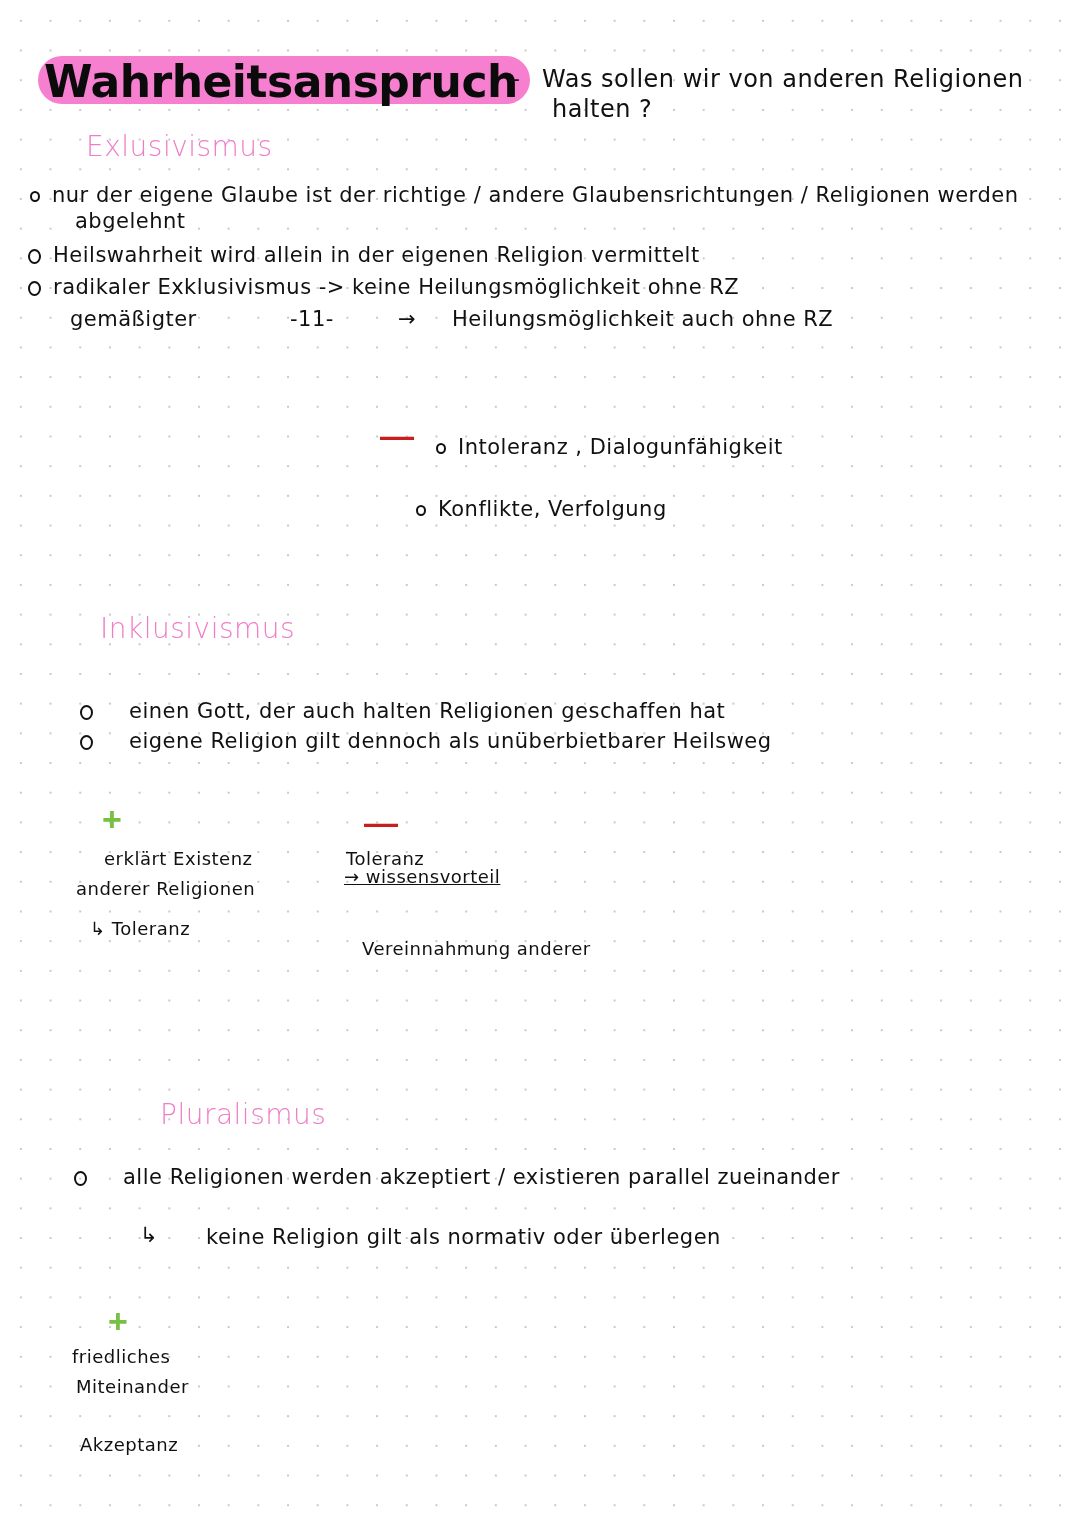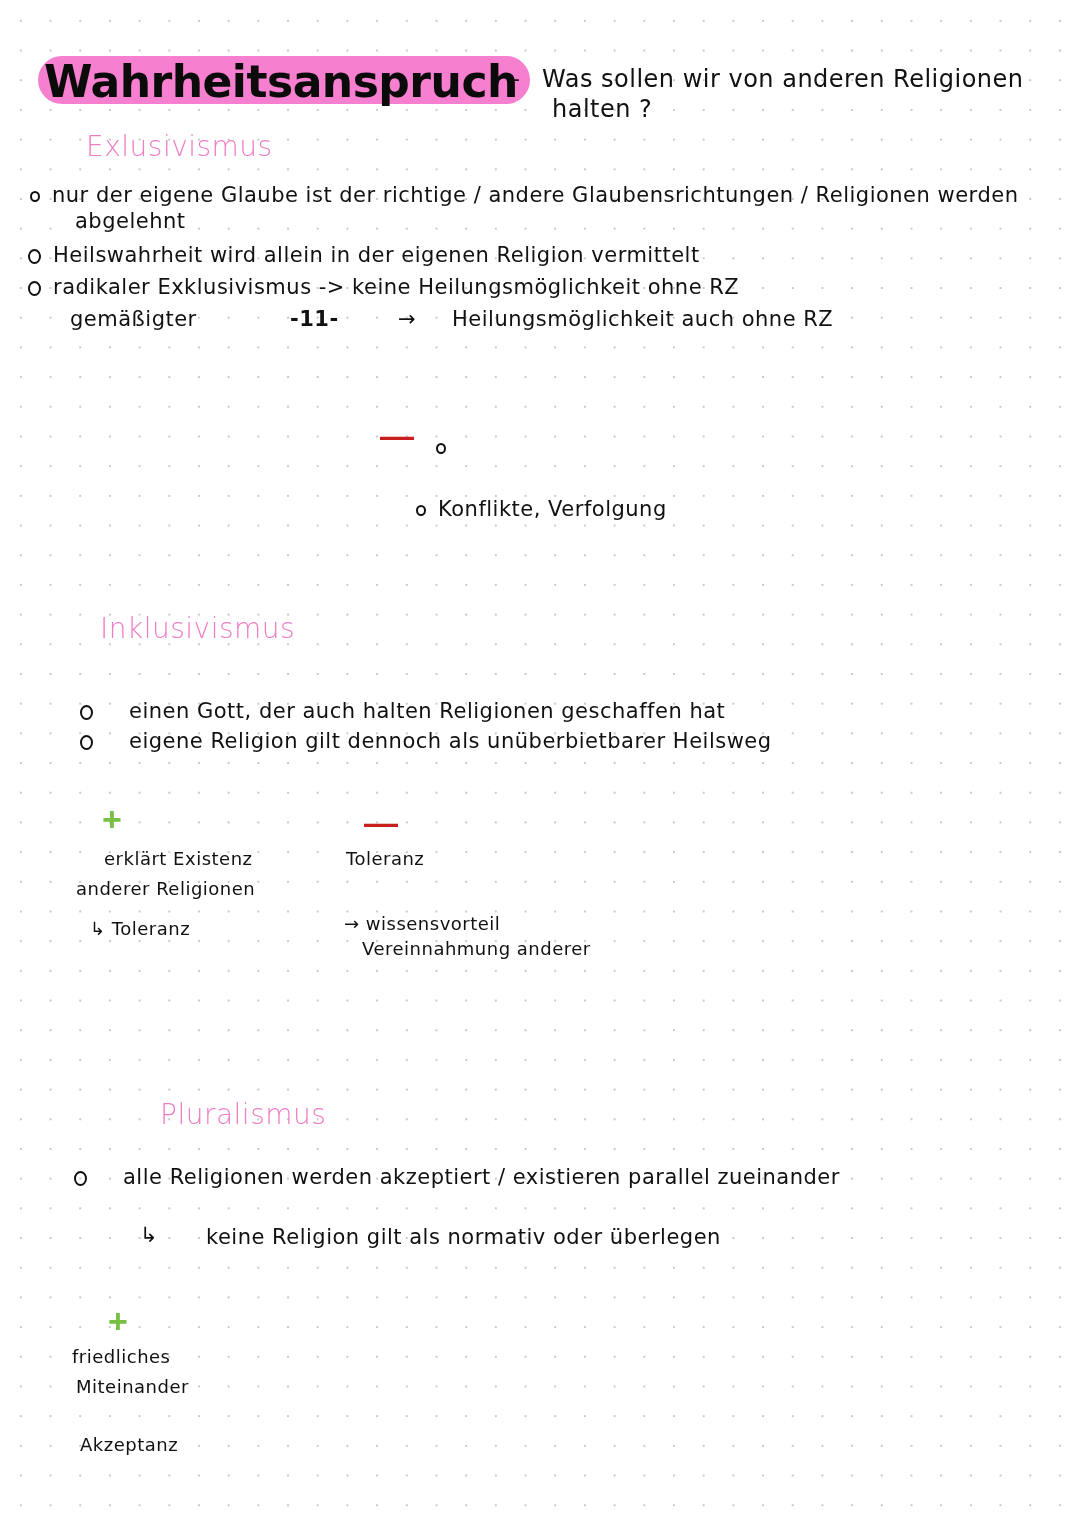--- a/index.html
+++ b/index.html
@@ -68,27 +68,27 @@
   <span class="bullet-dot bullet-sm"></span><span>nur der eigene Glaube ist der richtige  / andere Glaubensrichtungen / Religionen werden</span>
 </div>
 <div class="abs hand line" style="left:48px; top:206px;margin-left:27px;">abgelehnt</div>
 <div class="abs hand line" style="left:28px; top:240px;">
   <span class="bullet-dot"></span><span>Heilswahrheit wird allein in der eigenen Religion vermittelt</span>
 </div>
 <div class="abs hand line" style="left:28px; top:272px;">
   <span class="bullet-dot"></span><span>radikaler   Exklusivismus   -&gt; keine Heilungsmöglichkeit ohne RZ</span>
 </div>
 <div class="abs hand line" style="left:70px; top:304px;">gemäßigter</div>
-<div class="abs hand line" style="left:290px; top:304px;font-weight:bold;">-11-</div>
+<div class="abs hand line" style="left:290px; top:304px;">-11-</div>
 <div class="abs hand line" style="left:398px; top:304px;">→</div>
 <div class="abs hand line" style="left:452px; top:304px;">Heilungsmöglichkeit auch ohne RZ</div>
 
 <div class="abs minus-red" style="left:380px; top:425px;">—</div>
 <div class="abs hand line" style="left:436px; top:432px;">
-  <span class="bullet-dot bullet-sm"></span>
+  <span class="bullet-dot bullet-sm"></span><span>Intoleranz , Dialogunfähigkeit</span>
 </div>
 <div class="abs hand line" style="left:416px; top:494px;">
   <span class="bullet-dot bullet-sm"></span><span>Konflikte, Verfolgung</span>
 </div>
 
 <div class="abs heading" style="left:100px; top:612px;">Inklusivismus</div>
 <div class="abs hand line" style="left:80px; top:696px;">
   <span class="bullet-dot" style="margin-right:36px;"></span><span>einen Gott, der auch halten Religionen geschaffen hat</span>
 </div>
 <div class="abs hand line" style="left:80px; top:726px;">
@@ -96,21 +96,21 @@
 </div>
 
 <div class="abs plus-green" style="left:102px; top:804px;">+</div>
 <div class="abs minus-red" style="left:364px; top:812px;">—</div>
 
 <div class="abs hand small" style="left:76px; top:844px;margin-left:28px;">erklärt Existenz</div>
 <div class="abs hand small" style="left:76px; top:874px;">anderer Religionen</div>
 <div class="abs hand small" style="left:90px; top:904px;margin-top:10px;">↳ Toleranz</div>
 
 <div class="abs hand small" style="left:346px; top:844px;">Toleranz</div>
-<div class="abs hand small" style="left:344px; top:909px;">→ wissensvorteil</div>
+<div class="abs hand small" style="left:344px; top:862px;text-decoration:underline;">→ wissensvorteil</div>
 <div class="abs hand small" style="left:362px; top:934px;">Vereinnahmung anderer</div>
 
 <div class="abs heading" style="left:160px; top:1098px;">Pluralismus</div>
 <div class="abs hand line" style="left:74px; top:1162px;text-align:right;">
   <span class="bullet-dot" style="margin-right:36px;"></span><span>alle Religionen werden akzeptiert  / existieren parallel zueinander</span>
 </div>
 <div class="abs hand line" style="left:140px; top:1220px;">↳</div>
 <div class="abs hand line" style="left:206px; top:1222px;">keine Religion gilt als normativ oder überlegen</div>
 
 <div class="abs plus-green" style="left:108px; top:1306px;">+</div>

